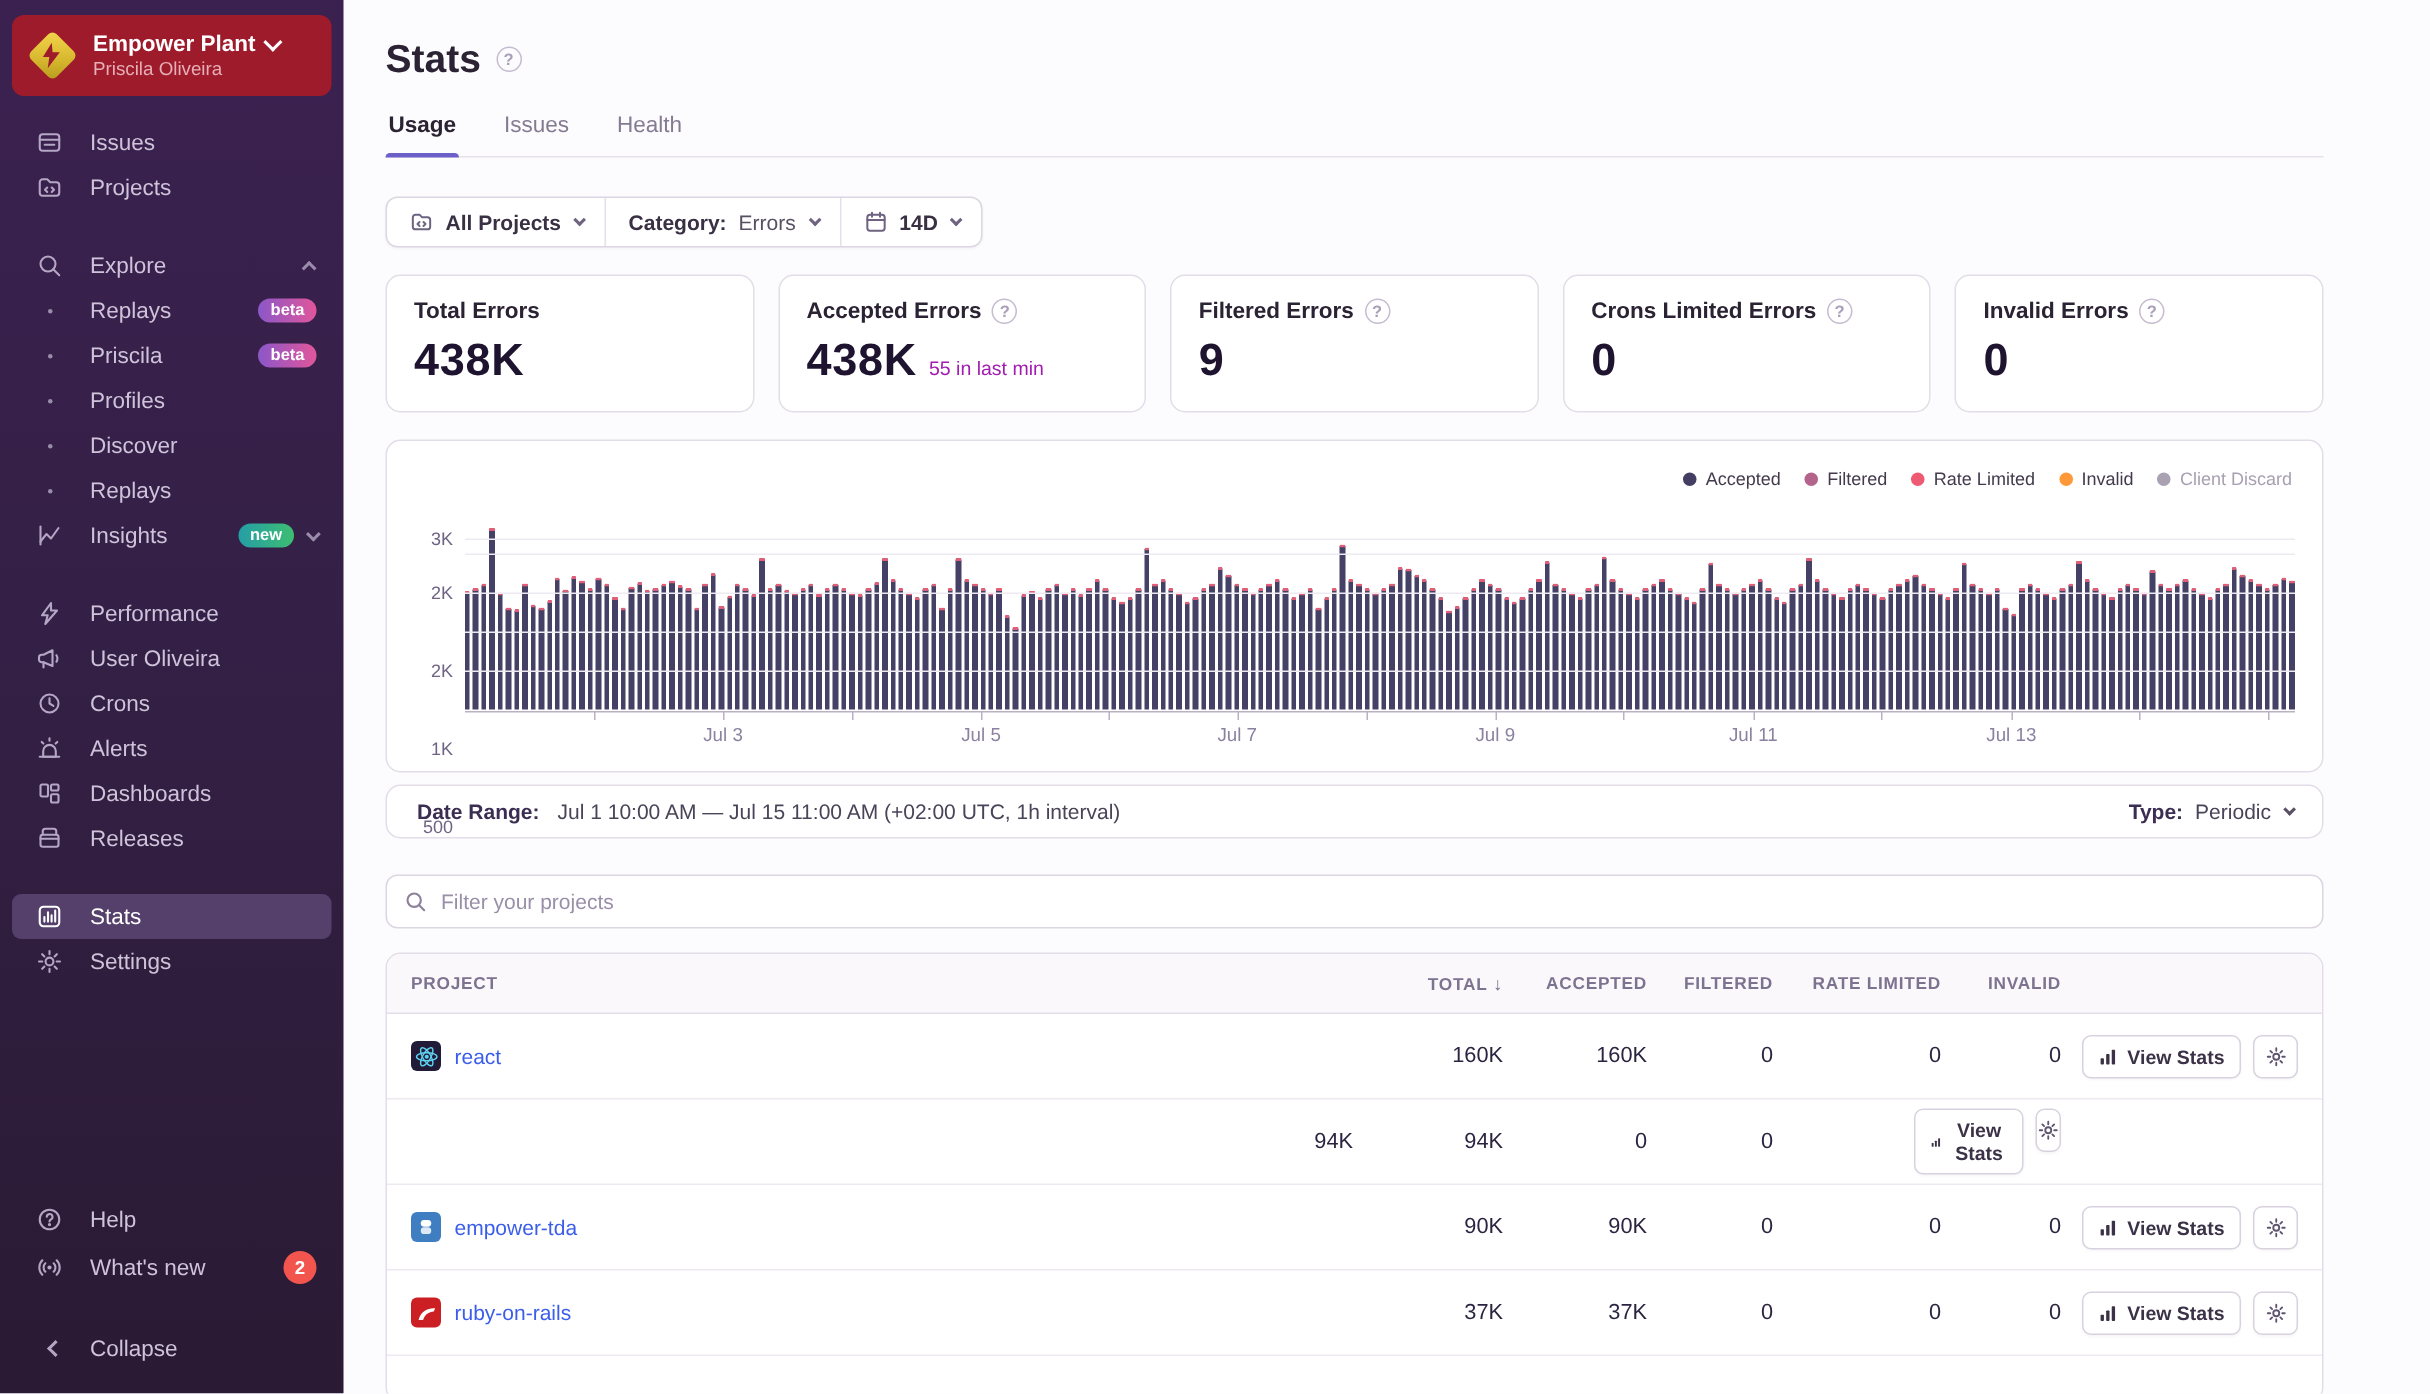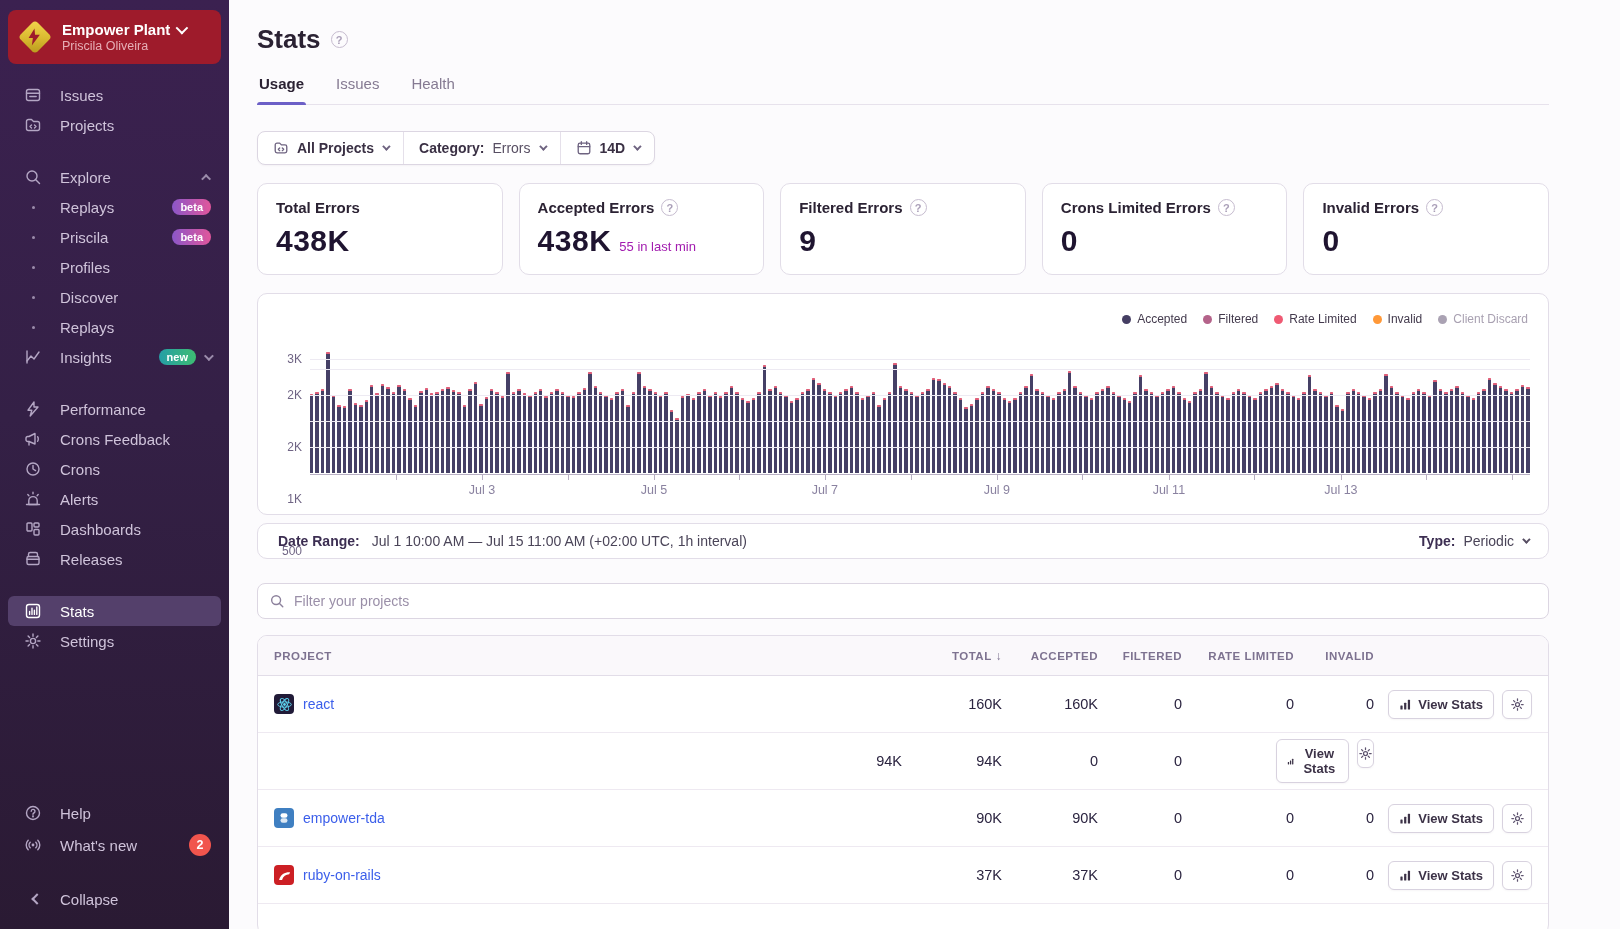--- a/index.html
+++ b/index.html
@@ -230,21 +230,21 @@
             <span class="nlabel">Performance</span>
           </div>
           <div class="nav-item">
             <span class="nicon">
               <svg width="18" height="18" viewBox="0 0 18 18" fill="none" stroke="currentColor" stroke-width="1.4" stroke-linecap="round" stroke-linejoin="round">
                 <path d="M11 3.5v10.5M11 3.5L5 6.5H3.8A1.8 1.8 0 0 0 2 8.3v1.4a1.8 1.8 0 0 0 1.8 1.8H5l6 2.5"></path>
                 <path d="M5 11.5v3.5"></path>
                 <path d="M13.6 6.8c.9.9.9 3.5 0 4.4"></path>
               </svg>
             </span>
-            <span class="nlabel">Crons Feedback</span>
+            <span class="nlabel">User Oliveira</span>
           </div>
           <div class="nav-item">
             <span class="nicon">
               <svg width="18" height="18" viewBox="0 0 18 18" fill="none" stroke="currentColor" stroke-width="1.4" stroke-linecap="round" stroke-linejoin="round">
                 <circle cx="9" cy="9" r="6"></circle>
                 <path d="M9 5.5V9l2.6 1.6"></path>
               </svg>
             </span>
             <span class="nlabel">Crons</span>
           </div>

